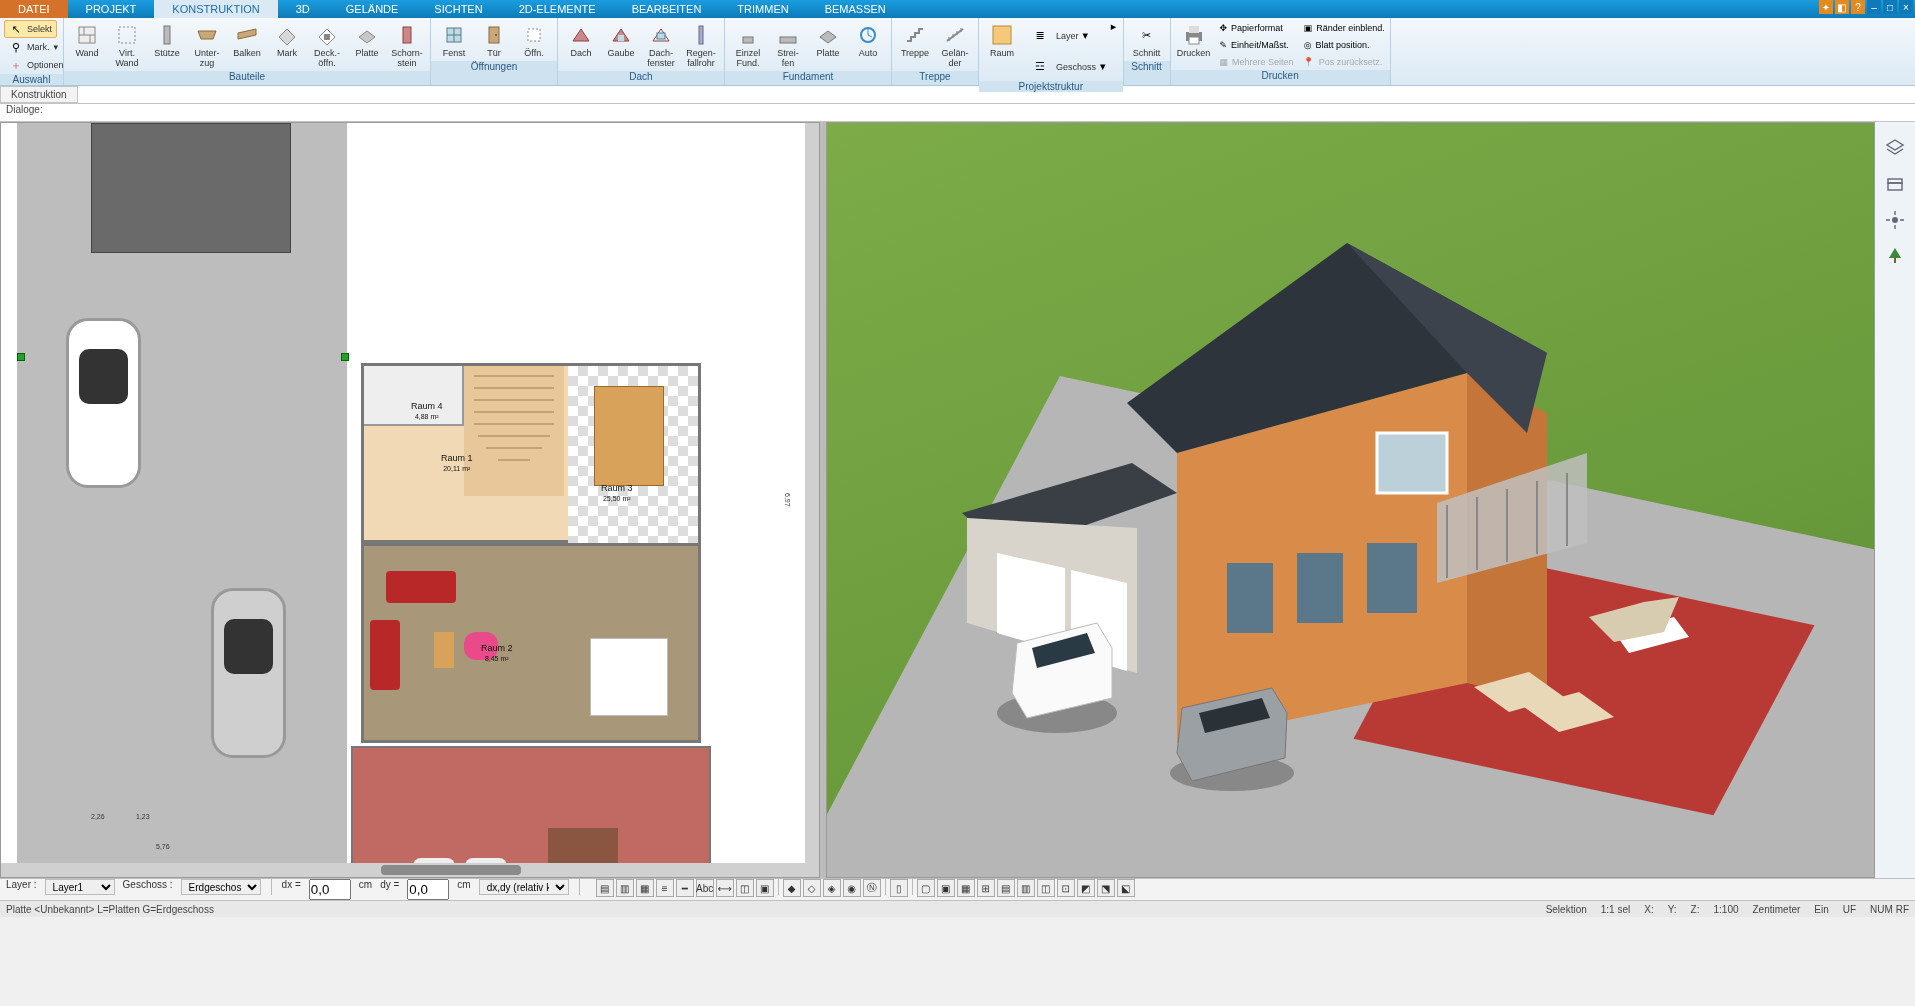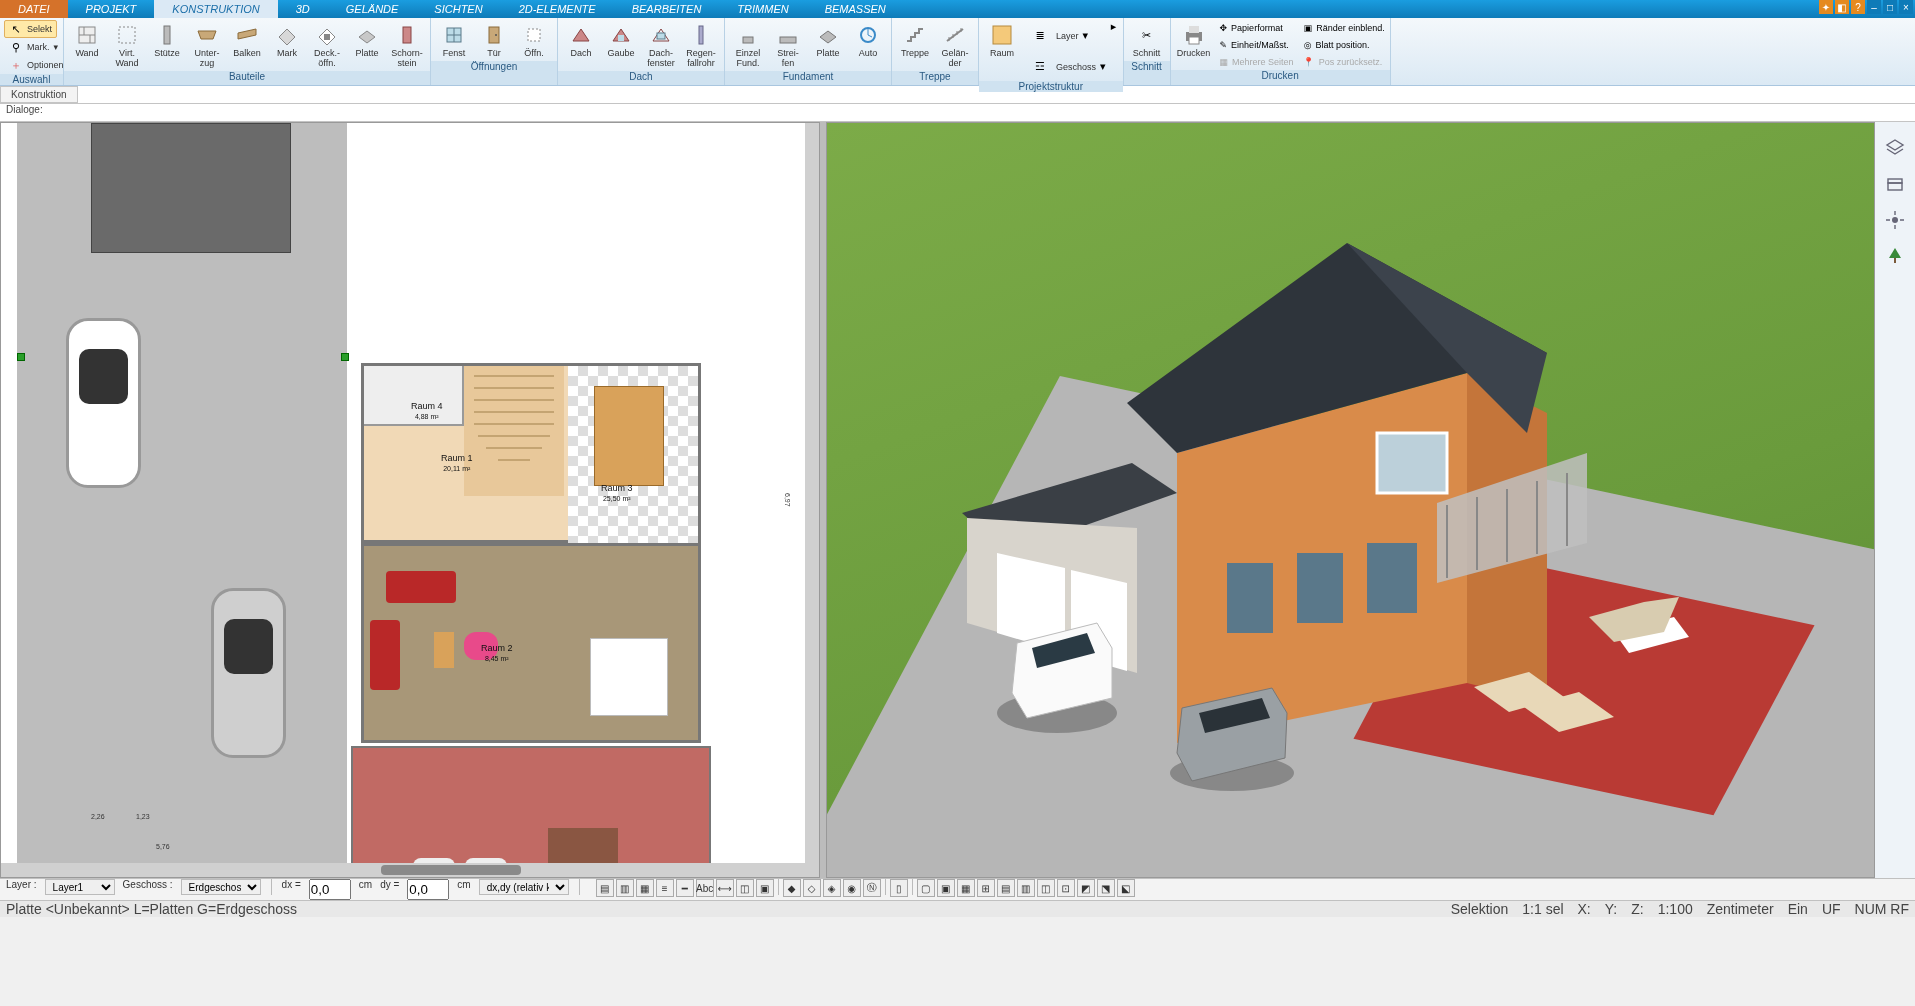--- a/index.html
+++ b/index.html
@@ -1,20 +1,20 @@
 <!DOCTYPE html>
 <html><head>
 <meta charset="utf-8">
 <style>
 * { margin:0; padding:0; box-sizing:border-box; font-family:"Segoe UI",Tahoma,sans-serif; }
 body { width:1915px; height:1006px; background:#f0f0f0; overflow:hidden; font-size:11px; }
 
 
 .menubar { height:18px; background:linear-gradient(#1a9de0,#0e7bb8); display:flex; align-items:stretch; color:#fff; position:relative; }
-.menubar .tab { padding:0 18px; display:flex; align-items:center; font-size:11px; cursor:pointer;font-style:italic; }
+.menubar .tab { padding:0 18px; display:flex; align-items:center; font-size:11px; cursor:pointer; }
 .menubar .tab.datei { background:#d5722a; }
 .menubar .tab.active { background:#dbe9f5; color:#1a6ea8; }
 .win-ctrls { position:absolute; right:2px; top:0; display:flex; gap:2px; }
 .win-ctrls span { width:14px; height:14px; display:inline-flex; align-items:center; justify-content:center; font-size:10px; color:#fff; cursor:pointer;}
 .win-ctrls .a{background:#e58a1f}.win-ctrls .b{background:#e58a1f}.win-ctrls .c{background:#e58a1f}
 .win-ctrls .d{background:#0e7bb8}.win-ctrls .e{background:#0e7bb8}.win-ctrls .f{background:#0e7bb8}
 
 
 .ribbon { height:68px; background:linear-gradient(#f4f8fb,#dbe9f4); border-bottom:1px solid #a9c6df; display:flex; }
 .rgrp { border-right:1px solid #b8d1e5; display:flex; flex-direction:column; padding:2px 4px 0 4px; }
@@ -59,21 +59,21 @@
 .patio3d{position:absolute;right:110px;bottom:100px;width:360px;height:190px;background:#b93a34;transform:skew(-28deg,12deg);}
 
 
 .botbar { height:22px; background:#f3f3f3; border-top:1px solid #c0c0c0; display:flex; padding:0 6px; gap:8px; font-size:10px; color:#333; }
 .botbar input[type=text],.botbar select{font-size:10px;height:16px;border:1px solid #bbb;padding:0 3px;}
 .botbar .numsp{width:42px;}
 .botbar .iconrow{display:flex;gap:2px;margin-left:6px;}
 .botbar .ib{width:18px;height:18px;border:1px solid #aaa;background:#eee;display:flex;align-items:center;justify-content:center;cursor:pointer;}
 .botbar .sep{width:1px;height:16px;background:#bbb;margin:0 2px;}
 
-.status { height:17px; background:#e8e8e8; border-top:1px solid #c0c0c0; display:flex; align-items:center; padding:0 6px; font-size:14px; color:#444; }
+.status { height:17px; background:#e8e8e8; border-top:1px solid #c0c0c0; display:flex; align-items:center; padding:0 6px; font-size:10px; color:#444; }
 .status .r{margin-left:auto;display:flex;gap:14px;}
 </style>
 </head>
 <body>
 
 <div class="menubar">
   <div class="tab datei">DATEI</div>
   <div class="tab">PROJEKT</div>
   <div class="tab active">KONSTRUKTION</div>
   <div class="tab">3D</div>

